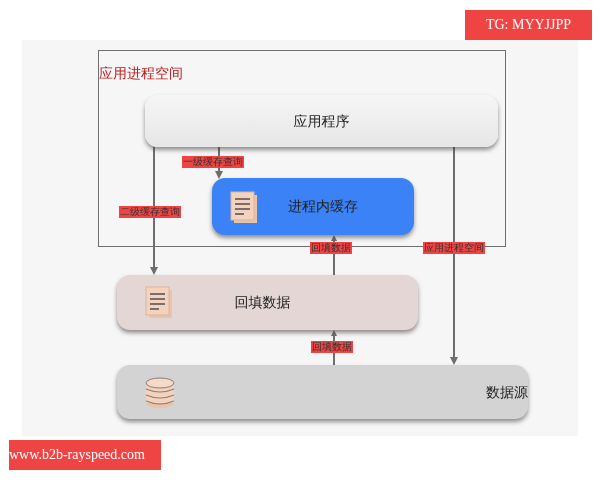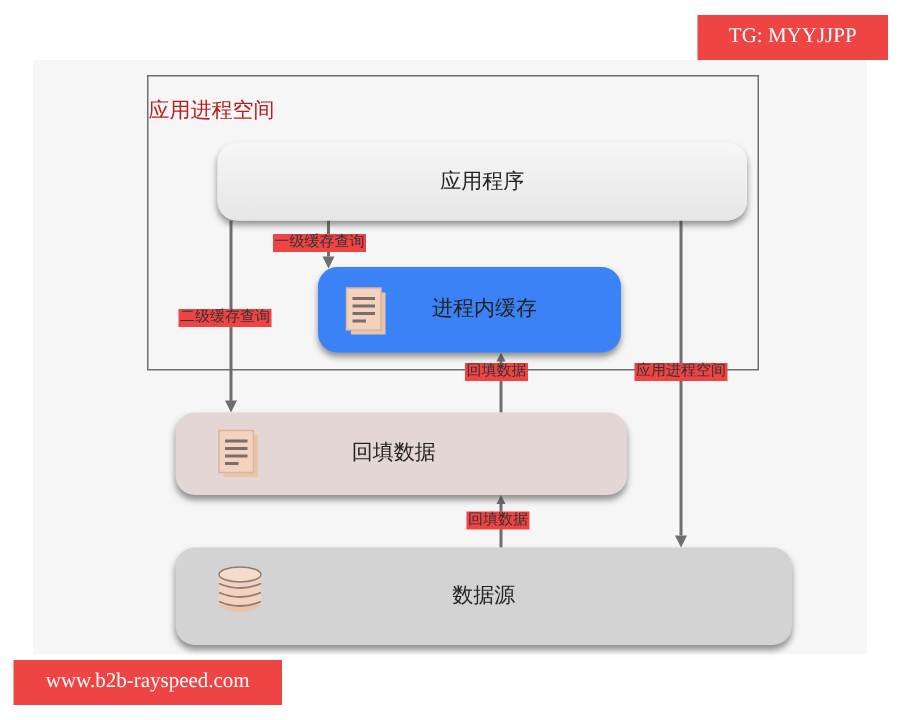--- a/index.html
+++ b/index.html
@@ -6,31 +6,31 @@
   body { width:600px; height:480px; background:#ffffff; position:relative; overflow:hidden;
          font-family:"DejaVu Sans", sans-serif; }
   .panel { position:absolute; left:22px; top:40px; width:556px; height:396px; background:#f7f6f6; }
   .outer { position:absolute; left:98px; top:50px; width:408px; height:197px; border:1.5px solid #6e6e6e; box-sizing:border-box; }
   .outer-title { position:absolute; left:0; width:100%; top:14px; text-align:left; font-size:14px; color:#b91c1c; }
   .box { position:absolute; border-radius:13px; box-sizing:border-box; display:flex; align-items:center; justify-content:center;
          box-shadow: 0 3px 4px rgba(60,60,60,0.55); margin-left: 20px; }
   .app { left:125px; top:95px; width:353px; height:52px; background:linear-gradient(#f6f6f6,#e6e6e6); }
   .caffeine { left:192px; top:178px; width:202px; height:57px; background:#3b82f6; }
   .redis { left:97px; top:275px; width:301px; height:55px; background:#e4d6d5; }
-  .source { left:97px; top:365px; width:411px; height:65px; background:#d3d3d3; }
+  .source { left:97px; top:365px; width:411px; height:54px; background:#d3d3d3;justify-content:flex-end; }
   .box-text { text-align:center; font-size:14px; color:#222; line-height:17px; }
   .box-text .sub { font-family:"DejaVu Sans", sans-serif; font-size:14px; }
   .icon { position:absolute; }
   .vline { position:absolute; width:1.5px; background:#6e6e6e; }
   .arrow-down { position:absolute; width:0; height:0; border-left:4px solid transparent; border-right:4px solid transparent; border-top:8px solid #6e6e6e; }
   .arrow-up { position:absolute; width:0; height:0; border-left:3px solid transparent; border-right:3px solid transparent; border-bottom:6px solid #6e6e6e; }
   .label { position:absolute; font-size:10px; color:#333; background:#ef4444; padding:0 1px; white-space:nowrap; line-height:12px; }
   .wm { position:absolute; background:#ef4444; color:#fff; font-family:Liberation Serif, serif; }
   .wm-top { left:465px; top:10px; width:127px; height:30px; font-size:14px; line-height:30px; text-align:center; }
-  .wm-bottom { left:9px; top:440px; width:179px; height:30px; font-size:14px; line-height:30px; text-align:center; }
+  .wm-bottom { left:9px; top:440px; width:152px; height:30px; font-size:14px; line-height:30px; text-align:left; }
 </style>
 </head>
 <body>
 
 <div class="panel"></div>
 
 <div class="outer">
   <div class="outer-title">应用进程空间</div>
 </div>
 

